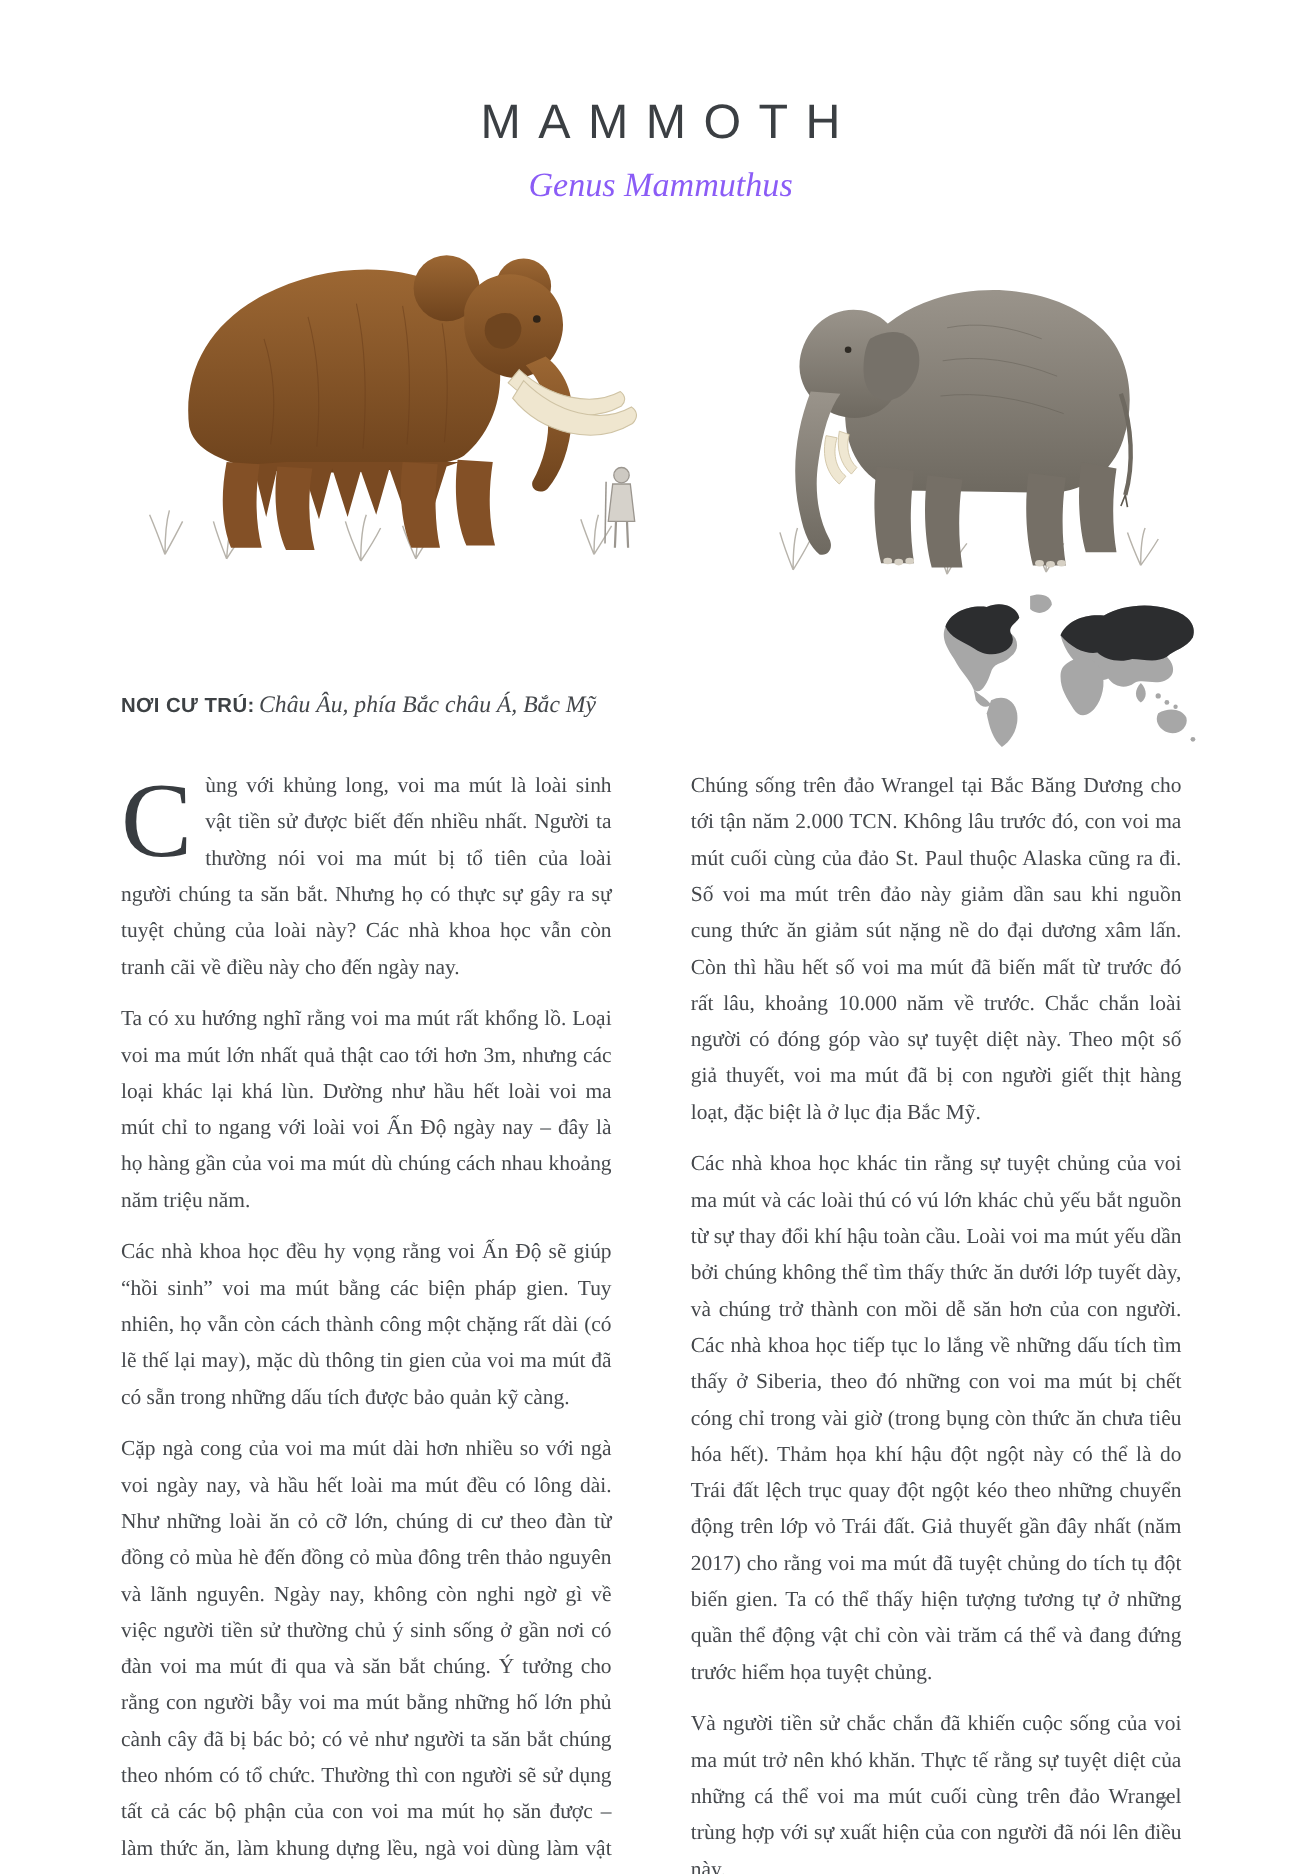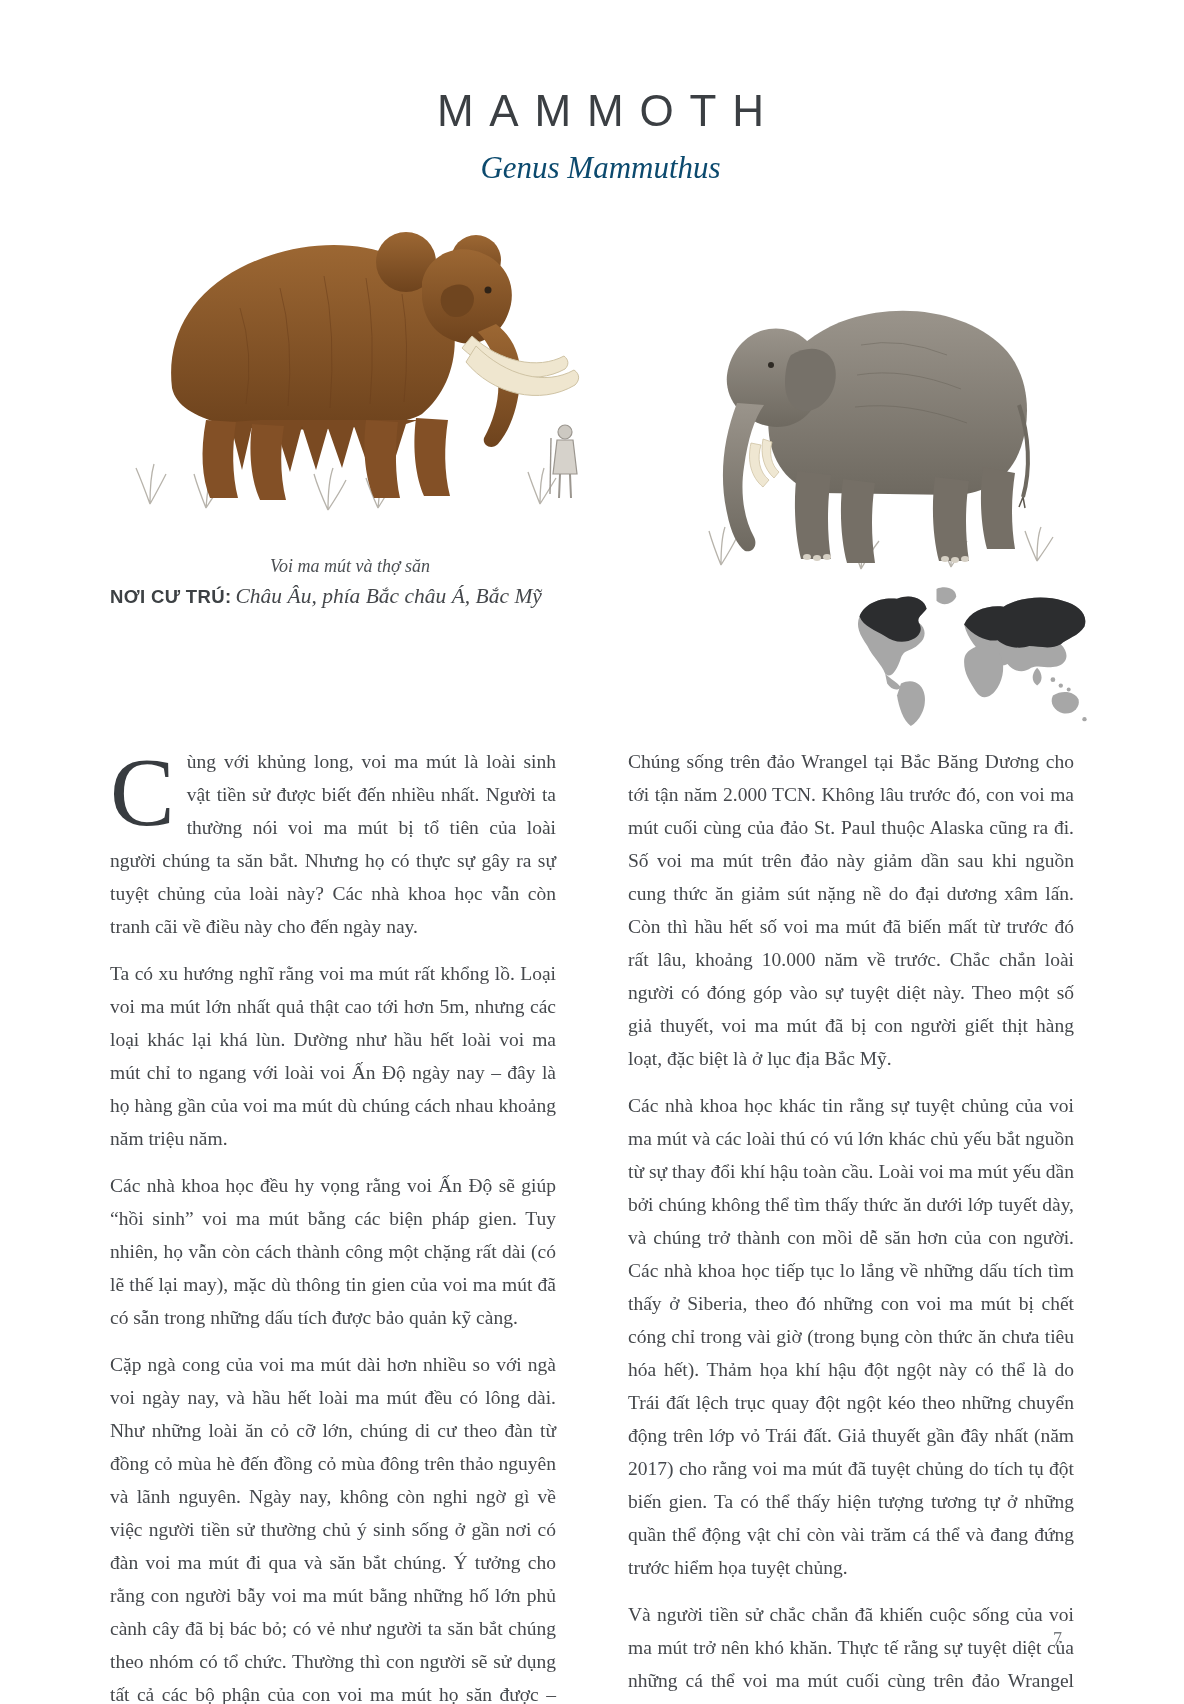--- a/index.html
+++ b/index.html
@@ -17,29 +17,29 @@
   .title {
     margin:0; text-align:center;
     font-family:"Liberation Sans", sans-serif;
     font-weight:400; font-size:44px;
     letter-spacing:0.36em; text-indent:0.36em;
     color:#3b3f43;
   }
   .subtitle {
     margin:14px 0 0 0; text-align:center;
     font-weight:400; font-style:italic;
-    font-size:31px; color:#0c4a6e;
+    font-size:31px; color:#8b5cf6;
   }
   
   .figures { display:flex; justify-content:space-between; align-items:flex-end; margin-top:12px; }
   .figure { margin:0; text-align:center; }
   .imgbox { height:332px; display:flex; align-items:flex-end; justify-content:center; }
   .figcap { font-style:italic; font-size:18px; color:#4b4f53; margin-top:26px; }
   
-  .meta-row { display:flex; justify-content:space-between; align-items:flex-start; margin-top:4px; }
+  .meta-row { display:flex; justify-content:space-between; align-items:flex-end; margin-top:4px; }
   .infobox { margin-bottom:24px; line-height:31px; }
   .infobox .label {
     font-family:"Liberation Sans", sans-serif;
     font-weight:700; font-size:18.5px; color:#3d4144; letter-spacing:0.02em;
   }
   .infobox .value { font-style:italic; font-size:21.5px; color:#44474b; }
   
   .columns {
     display:flex; gap:72px; margin-top:16px;
     font-size:19.5px; line-height:33px; text-align:justify;
@@ -116,21 +116,20 @@
             <g stroke="#6b3f1c" stroke-width="1" fill="none" opacity="0.55">
               <path d="M130,110 q14,44 6,96"></path>
               <path d="M170,90 q14,52 8,118"></path>
               <path d="M214,78 q12,56 6,132"></path>
               <path d="M256,80 q10,54 4,126"></path>
               <path d="M292,96 q8,48 2,108"></path>
             </g>
           </g>
         </svg>
       </div>
-      <figcaption class="figcap">Voi ma mút và thợ săn</figcaption>
     </figure>
 
     <figure class="figure">
       <div class="imgbox">
         <svg width="440" height="322" viewBox="0 0 440 322">
           <defs>
             <linearGradient id="eleGrad" x1="0" y1="0" x2="0" y2="1">
               <stop offset="0" stop-color="#9a948b"></stop>
               <stop offset="1" stop-color="#6e6960"></stop>
             </linearGradient>
@@ -217,21 +216,21 @@
       <g fill="#2c2d2f">
         <path d="M6,36 C10,24 26,16 44,18 C58,12 72,18 74,28 C70,34 64,36 66,42 C70,48 68,54 62,58 C52,64 40,62 32,56 C22,50 10,46 6,36 Z"></path>
         <path d="M112,44 C118,30 136,24 152,26 C168,16 194,14 212,20 C228,24 238,34 234,46 C228,56 216,58 210,64 C200,70 188,66 178,66 C166,70 152,66 146,60 C136,62 122,56 112,44 Z"></path>
       </g>
     </svg>
   </div>
 
   <div class="columns">
     <div class="col">
       <p><span class="dropcap">C</span><span>ùng với khủng long, voi ma mút là loài sinh vật tiền sử được biết đến nhiều nhất. Người ta thường nói voi ma mút bị tổ tiên của loài người chúng ta săn bắt. Nhưng họ có thực sự gây ra sự tuyệt chủng của loài này? Các nhà khoa học vẫn còn tranh cãi về điều này cho đến ngày nay.</span></p>
-      <p>Ta có xu hướng nghĩ rằng voi ma mút rất khổng lồ. Loại voi ma mút lớn nhất quả thật cao tới hơn 5m, nhưng các loại khác lại khá lùn. Dường như hầu hết loài voi ma mút chỉ to ngang với loài voi Ấn Độ ngày nay – đây là họ hàng gần của voi ma mút dù chúng cách nhau khoảng năm triệu năm.</p>
+      <p>Ta có xu hướng nghĩ rằng voi ma mút rất khổng lồ. Loại voi ma mút lớn nhất quả thật cao tới hơn 3m, nhưng các loại khác lại khá lùn. Dường như hầu hết loài voi ma mút chỉ to ngang với loài voi Ấn Độ ngày nay – đây là họ hàng gần của voi ma mút dù chúng cách nhau khoảng năm triệu năm.</p>
       <p>Các nhà khoa học đều hy vọng rằng voi Ấn Độ sẽ giúp “hồi sinh” voi ma mút bằng các biện pháp gien. Tuy nhiên, họ vẫn còn cách thành công một chặng rất dài (có lẽ thế lại may), mặc dù thông tin gien của voi ma mút đã có sẵn trong những dấu tích được bảo quản kỹ càng.</p>
       <p>Cặp ngà cong của voi ma mút dài hơn nhiều so với ngà voi ngày nay, và hầu hết loài ma mút đều có lông dài. Như những loài ăn cỏ cỡ lớn, chúng di cư theo đàn từ đồng cỏ mùa hè đến đồng cỏ mùa đông trên thảo nguyên và lãnh nguyên. Ngày nay, không còn nghi ngờ gì về việc người tiền sử thường chủ ý sinh sống ở gần nơi có đàn voi ma mút đi qua và săn bắt chúng. Ý tưởng cho rằng con người bẫy voi ma mút bằng những hố lớn phủ cành cây đã bị bác bỏ; có vẻ như người ta săn bắt chúng theo nhóm có tổ chức. Thường thì con người sẽ sử dụng tất cả các bộ phận của con voi ma mút họ săn được – làm thức ăn, làm khung dựng lều, ngà voi dùng làm vật dụng và đồ trang trí.</p>
 
     </div>
     <div class="col">
       <p>Chúng sống trên đảo Wrangel tại Bắc Băng Dương cho tới tận năm 2.000 TCN. Không lâu trước đó, con voi ma mút cuối cùng của đảo St. Paul thuộc Alaska cũng ra đi. Số voi ma mút trên đảo này giảm dần sau khi nguồn cung thức ăn giảm sút nặng nề do đại dương xâm lấn. Còn thì hầu hết số voi ma mút đã biến mất từ trước đó rất lâu, khoảng 10.000 năm về trước. Chắc chắn loài người có đóng góp vào sự tuyệt diệt này. Theo một số giả thuyết, voi ma mút đã bị con người giết thịt hàng loạt, đặc biệt là ở lục địa Bắc Mỹ.</p>
       <p>Các nhà khoa học khác tin rằng sự tuyệt chủng của voi ma mút và các loài thú có vú lớn khác chủ yếu bắt nguồn từ sự thay đổi khí hậu toàn cầu. Loài voi ma mút yếu dần bởi chúng không thể tìm thấy thức ăn dưới lớp tuyết dày, và chúng trở thành con mồi dễ săn hơn của con người. Các nhà khoa học tiếp tục lo lắng về những dấu tích tìm thấy ở Siberia, theo đó những con voi ma mút bị chết cóng chỉ trong vài giờ (trong bụng còn thức ăn chưa tiêu hóa hết). Thảm họa khí hậu đột ngột này có thể là do Trái đất lệch trục quay đột ngột kéo theo những chuyển động trên lớp vỏ Trái đất. Giả thuyết gần đây nhất (năm 2017) cho rằng voi ma mút đã tuyệt chủng do tích tụ đột biến gien. Ta có thể thấy hiện tượng tương tự ở những quần thể động vật chỉ còn vài trăm cá thể và đang đứng trước hiểm họa tuyệt chủng.</p>
       <p>Và người tiền sử chắc chắn đã khiến cuộc sống của voi ma mút trở nên khó khăn. Thực tế rằng sự tuyệt diệt của những cá thể voi ma mút cuối cùng trên đảo Wrangel trùng hợp với sự xuất hiện của con người đã nói lên điều này.</p>
     </div>
   </div>

